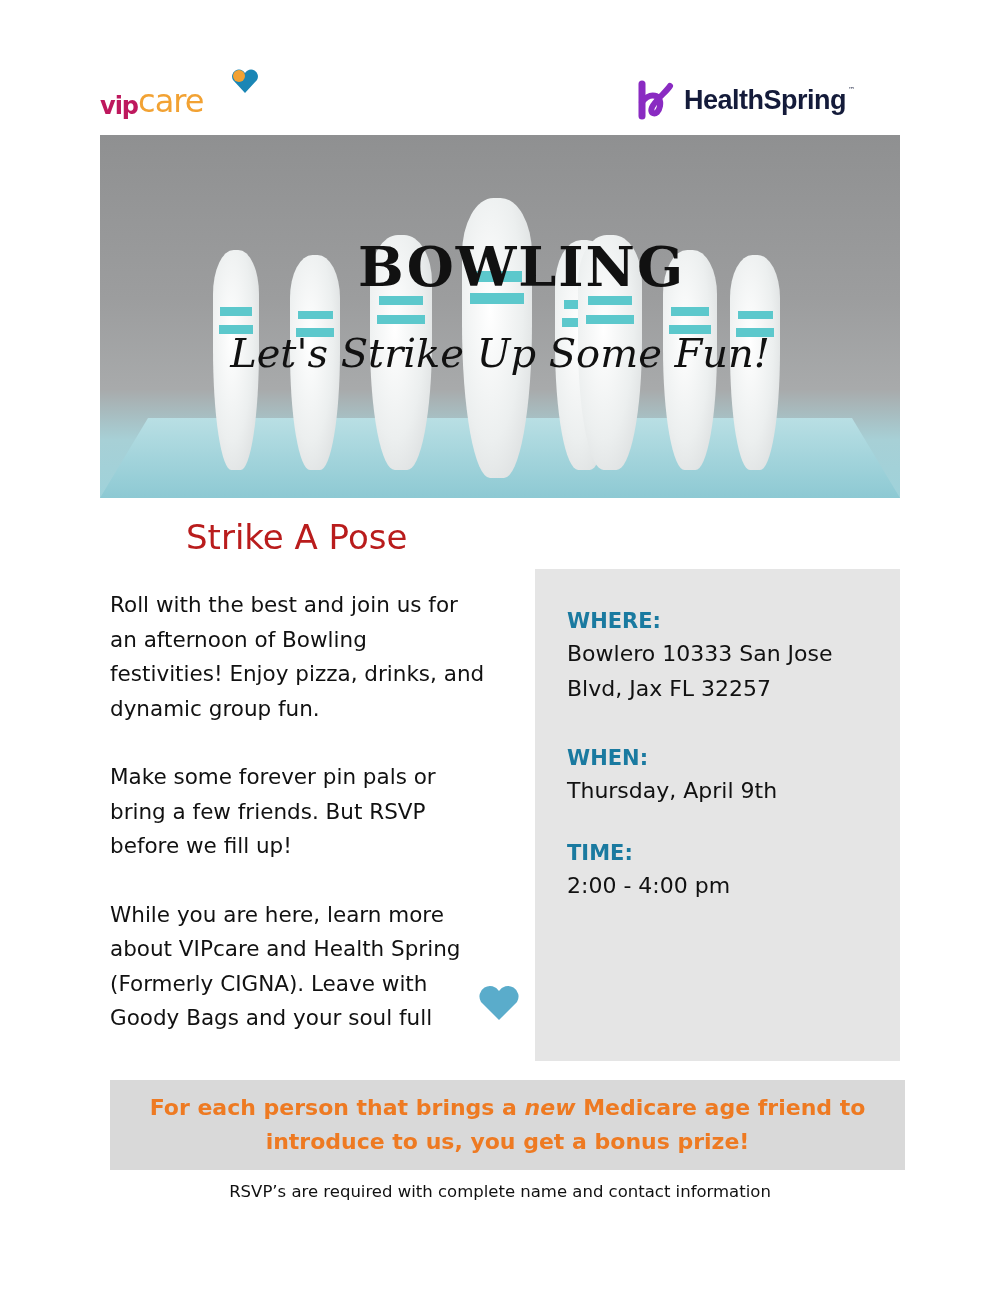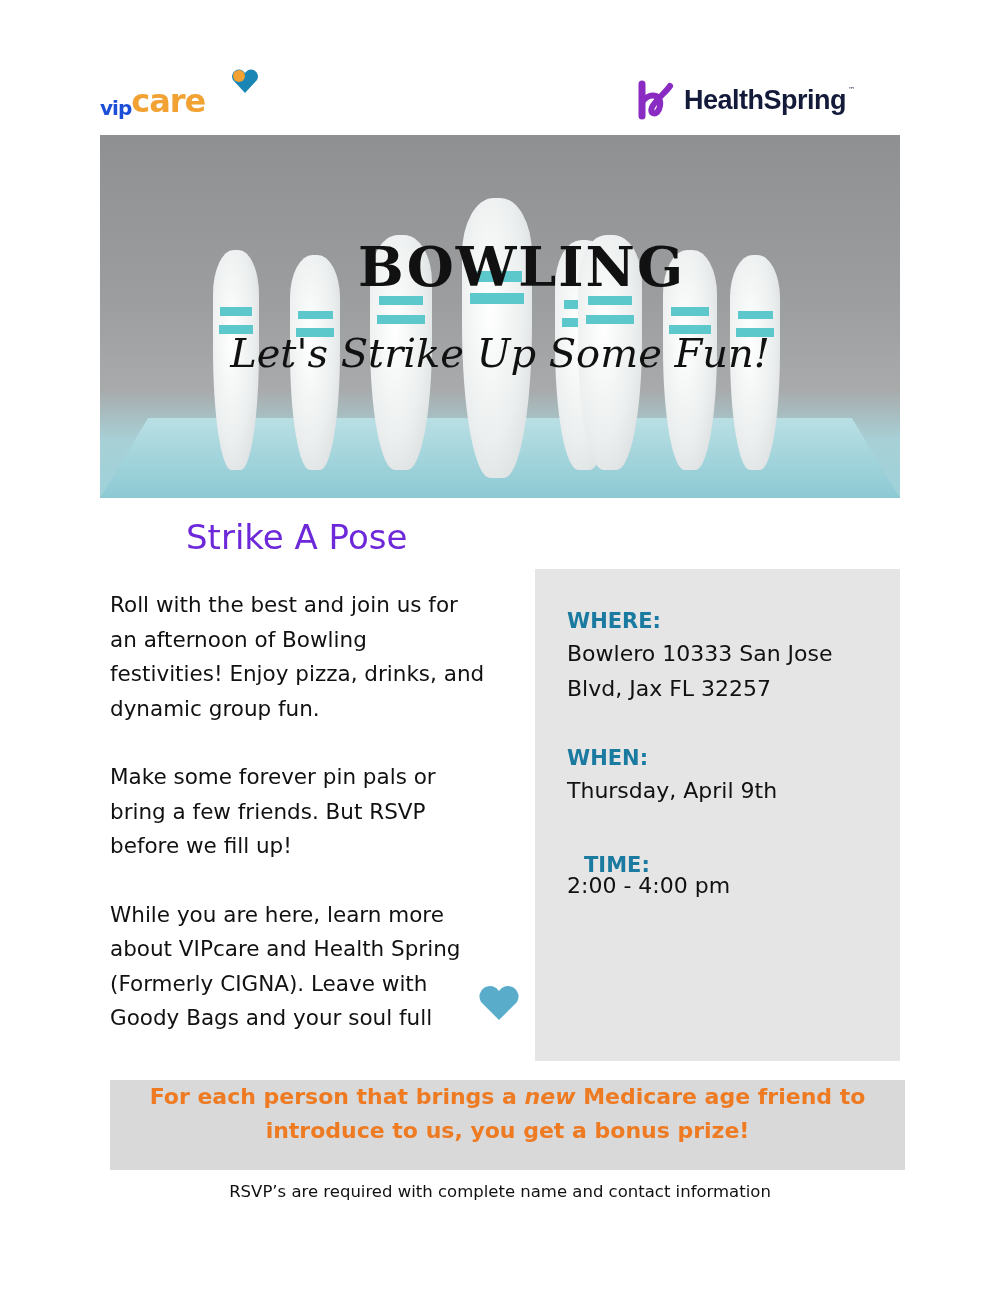--- a/index.html
+++ b/index.html
@@ -1,42 +1,42 @@
 <!DOCTYPE html>
 <html><head>
   <meta charset="utf-8">
   <style>
     html, body { margin:0; padding:0; background:#ffffff; }
     body { width:1000px; height:1294px; position:relative; overflow:hidden; font-family:"DejaVu Sans", sans-serif; color:#111; }
     .logo-vip { position:absolute; left:100px; top:70px; height:50px; display:flex; align-items:flex-end; }
-    .logo-vip .vip { font-family:"DejaVu Sans", sans-serif; font-weight:bold; font-size:20px; color:#1d4ed8; letter-spacing:-1px; }
-    .logo-vip .care { font-family:"DejaVu Sans", sans-serif; font-weight:bold; font-size:32px; color:#f2a233; letter-spacing:-1px; }
+    .logo-vip .vip { font-family:"DejaVu Sans", sans-serif; font-weight:bold; font-size:24px; color:#be185d; letter-spacing:-1px; }
+    .logo-vip .care { font-family:"DejaVu Sans", sans-serif; font-weight:normal; font-size:32px; color:#f2a233; letter-spacing:-1px; }
     .logo-vip .heart { position:absolute; left:130px; top:-2px; width:30px; height:26px; }
     .logo-hs { position:absolute; left:636px; top:80px; display:flex; align-items:center; gap:8px; }
     .logo-hs .mark { width:40px; height:40px; }
     .logo-hs .name { font-family:"Liberation Sans", sans-serif; font-weight:bold; font-size:27px; color:#141b3a; letter-spacing:-0.5px; }
     .logo-hs .tm { font-size:7px; color:#141b3a; align-self:flex-start; margin-top:6px; margin-left:-6px; }
     .hero { position:absolute; left:100px; top:135px; width:800px; height:363px; overflow:hidden;
       background: linear-gradient(180deg, #8f9091 0%, #9c9d9e 45%, #a8aaab 70%, #a7d0d6 84%, #9fd2da 100%); }
     .hero .lane { position:absolute; left:0; right:0; bottom:0; height:80px; background:linear-gradient(180deg,#b9dfe4,#8dc9d3); clip-path:polygon(6% 0,94% 0,100% 100%,0 100%); }
     .pin { position:absolute; bottom:28px; background:radial-gradient(ellipse at 40% 40%, #ffffff 0%, #ecefef 55%, #d4d7d8 100%);
       border-radius:45% 45% 40% 40% / 20% 20% 55% 55%; }
     .pin::before { content:""; position:absolute; left:15%; right:15%; top:26%; height:4%; background:#5cc8cc; }
     .pin::after { content:""; position:absolute; left:12%; right:12%; top:34%; height:4%; background:#5cc8cc; }
     .hero .title-bowling { position:absolute; left:0; right:0; top:100px; text-align:center; font-family:"DejaVu Serif", serif; font-weight:bold; font-size:54px; color:#111; letter-spacing:2px; transform:rotate(0deg);padding-left:43px; }
     .hero .title-sub { position:absolute; left:0; right:0; top:195px; text-align:center; font-family:"DejaVu Serif", serif; font-style:italic; font-size:40px; color:#111; }
-    .section-title { position:absolute; left:186px; top:517px; font-family:"DejaVu Sans", sans-serif; font-size:34px; color:#6d28d9; font-weight:normal; }
+    .section-title { position:absolute; left:186px; top:517px; font-family:"DejaVu Sans", sans-serif; font-size:34px; color:#b91c1c; font-weight:normal; }
     .left-col { position:absolute; left:110px; top:588px; width:420px; font-family:"DejaVu Sans", sans-serif; font-size:21.5px; line-height:34.5px; color:#111; }
     .left-col p { margin:0 0 34px 0; white-space:pre-line; }
     .heart-blue { position:absolute; left:478px; top:985px; width:42px; height:36px; }
     .info-box { position:absolute; left:535px; top:569px; width:365px; height:492px; background:#e5e5e5; }
     .info-box .label { position:absolute; left:32px; font-family:"DejaVu Sans", sans-serif; font-weight:bold; font-size:21px; color:#1a7aa0; }
     .info-box .value { position:absolute; left:32px; font-family:"DejaVu Sans", sans-serif; font-size:22px; line-height:34.5px; color:#111; white-space:pre-line; }
     .info-box .max { position:absolute; left:37px; top:380px; font-family:"DejaVu Sans", sans-serif; font-weight:bold; font-size:21px; color:#111; }
-    .promo { position:absolute; left:110px; top:1080px; width:795px; height:90px; background:#d9d9d9; text-align:center; font-family:"DejaVu Sans", sans-serif; font-weight:bold; font-size:22px; line-height:34px; color:#ee7a22; box-sizing:border-box; }
+    .promo { position:absolute; left:110px; top:1080px; width:795px; height:90px; background:#d9d9d9; text-align:center; font-family:"DejaVu Sans", sans-serif; font-weight:bold; font-size:22px; line-height:34px; color:#ee7a22; padding-top:11px; box-sizing:border-box; }
     .promo em { font-style:italic; }
     .rsvp { position:absolute; left:0; right:0; top:1182px; text-align:center; font-family:"DejaVu Sans", sans-serif; font-size:16.5px; color:#111; }
   </style>
 </head>
 <body>
 
 <div class="logo-vip">
   <span class="vip">vip</span>
     <span class="care">care</span>
   <svg class="heart" viewBox="0 0 30 26">
@@ -87,21 +87,21 @@
 <svg class="heart-blue" viewBox="0 0 42 36">
   <path d="M21 35 L3 17 A9.5 9.5 0 0 1 21 6 A9.5 9.5 0 0 1 39 17 Z" fill="#5aaccb"></path>
 </svg>
 
 <div class="info-box">
   <div class="label" style="top:40px;">WHERE:</div>
   <div class="value" style="top:68px;">Bowlero 10333 San Jose
 Blvd, Jax FL 32257</div>
   <div class="label" style="top:177px;">WHEN:</div>
   <div class="value" style="top:205px;">Thursday, April 9th</div>
-  <div class="label" style="top:284px;margin-left:17px;">TIME:</div>
+  <div class="label" style="top:272px;">TIME:</div>
   <div class="value" style="top:300px;">2:00 - 4:00 pm</div>
 </div>
 
 <div class="promo">
   <span>For each person that brings a </span><em>new</em><span> Medicare age friend to introduce to us, you get a bonus prize!</span>
 </div>
 
 <div class="rsvp">RSVP’s are required with complete name and contact information</div>
 
 </body></html>

